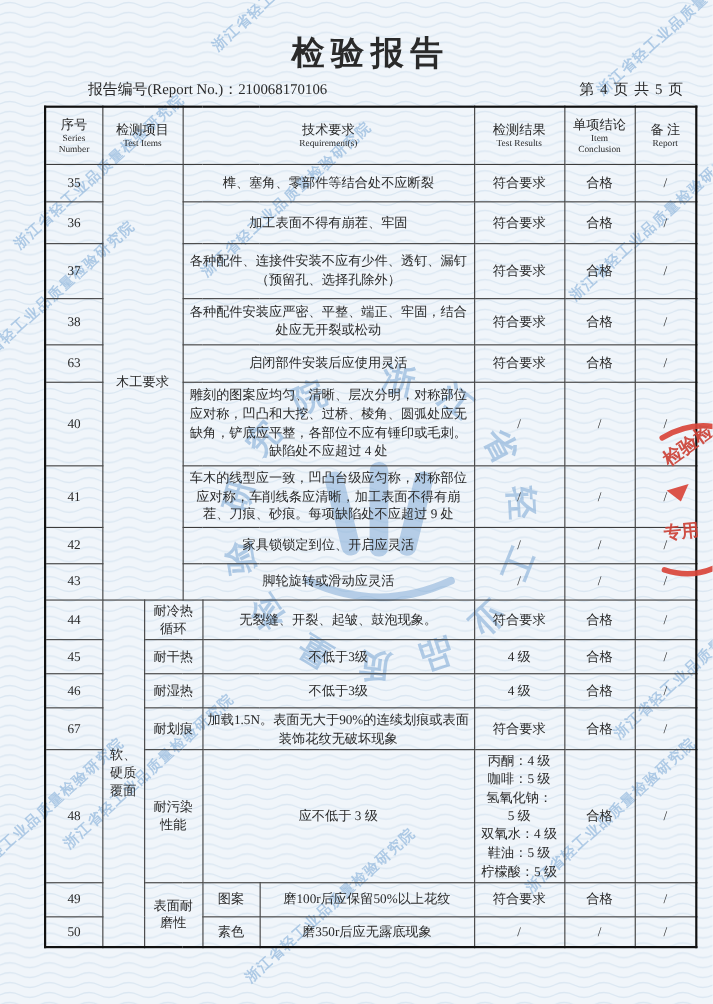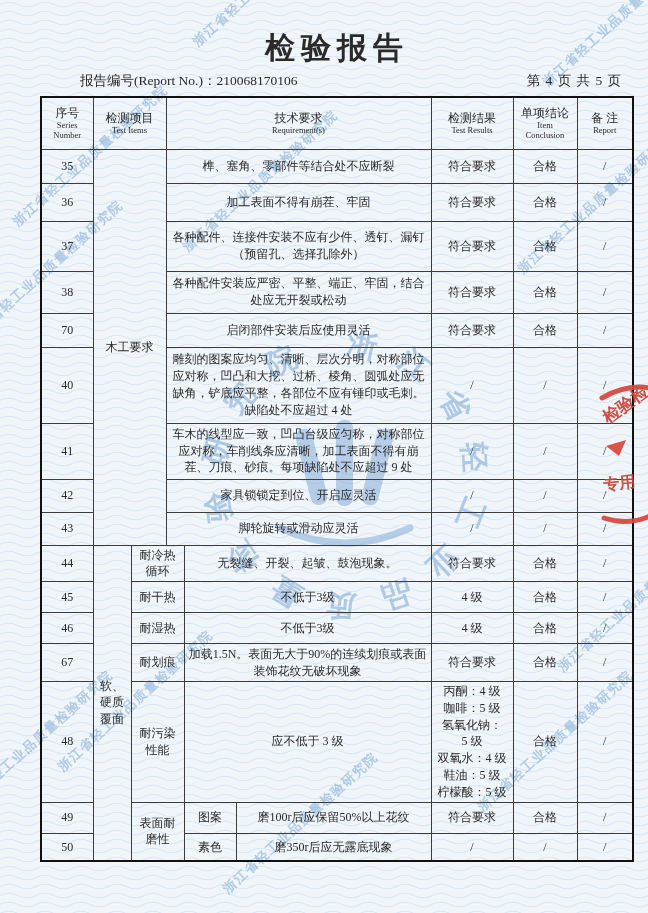--- a/index.html
+++ b/index.html
@@ -139,21 +139,21 @@
       <td>/</td>
     </tr>
     <tr style="height:42px">
       <td>38</td>
       <td colspan="3" class="l">各种配件安装应严密、平整、端正、牢固，结合处应无开裂或松动</td>
       <td>符合要求</td>
       <td>合格</td>
       <td>/</td>
     </tr>
     <tr style="height:34px">
-      <td>70</td>
+      <td>63</td>
       <td colspan="3" class="l">启闭部件安装后应使用灵活</td>
       <td>符合要求</td>
       <td>合格</td>
       <td>/</td>
     </tr>
     <tr style="height:76px">
       <td>40</td>
       <td colspan="3" class="l">雕刻的图案应均匀、清晰、层次分明，对称部位应对称，凹凸和大挖、过桥、棱角、圆弧处应无缺角，铲底应平整，各部位不应有锤印或毛刺。缺陷处不应超过 4 处</td>
       <td>/</td>
       <td>/</td>

